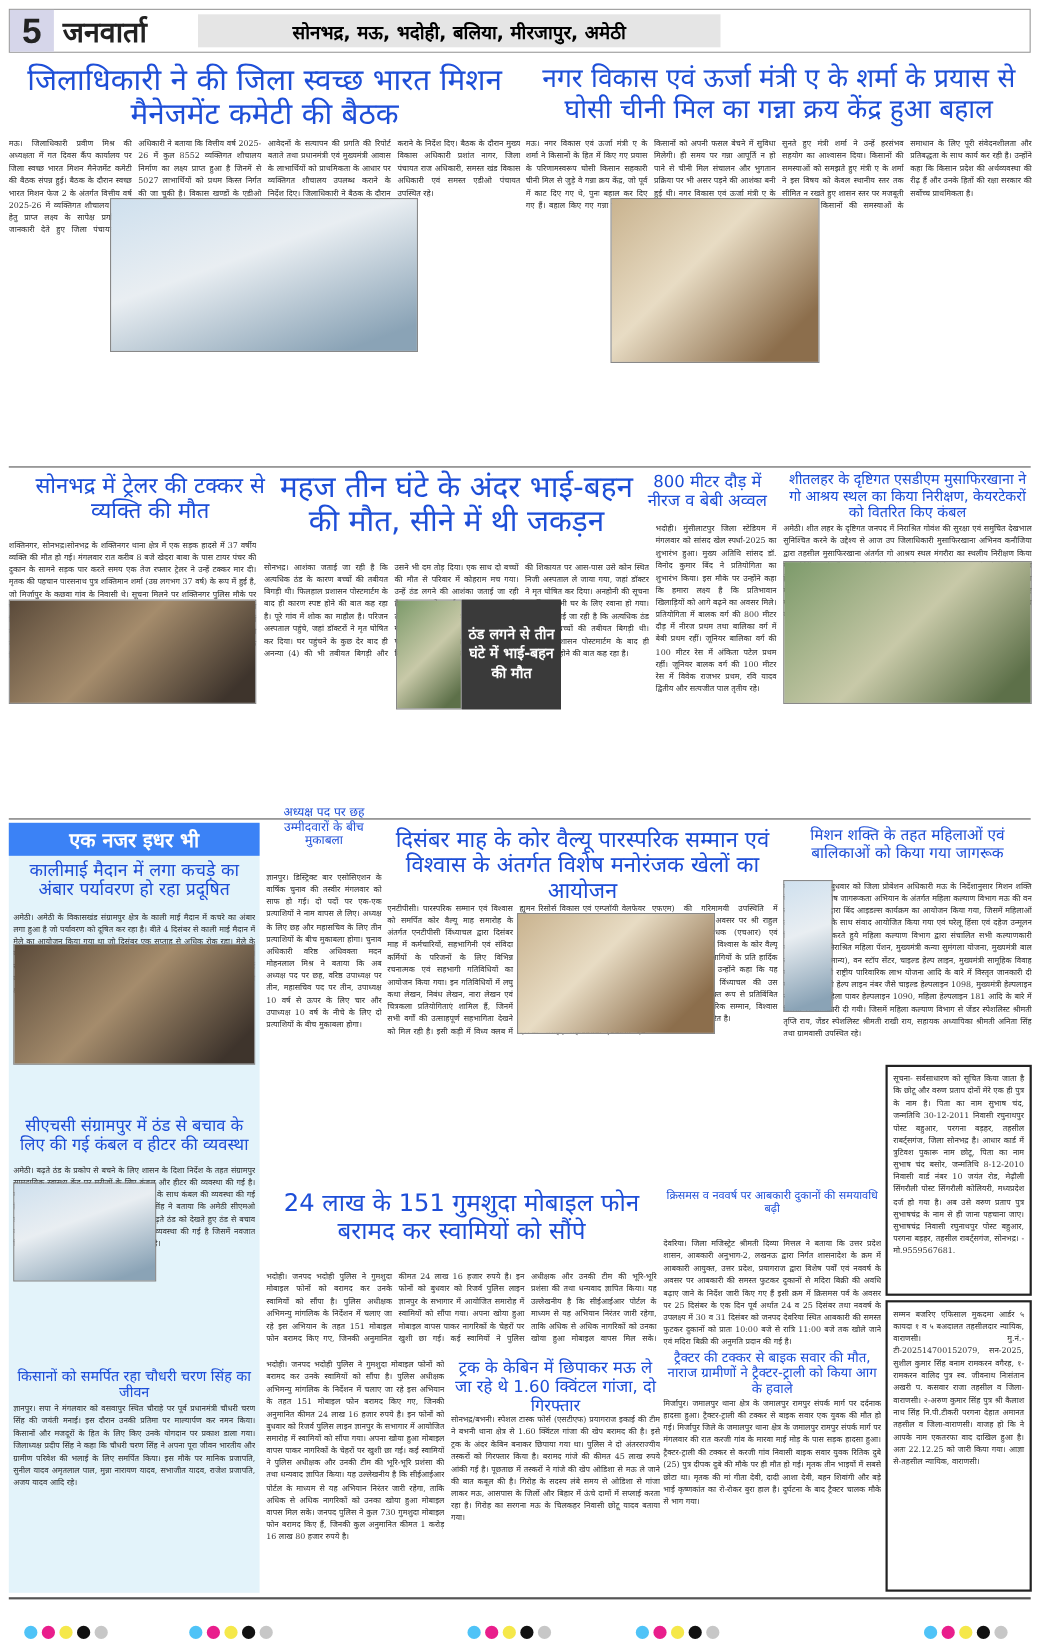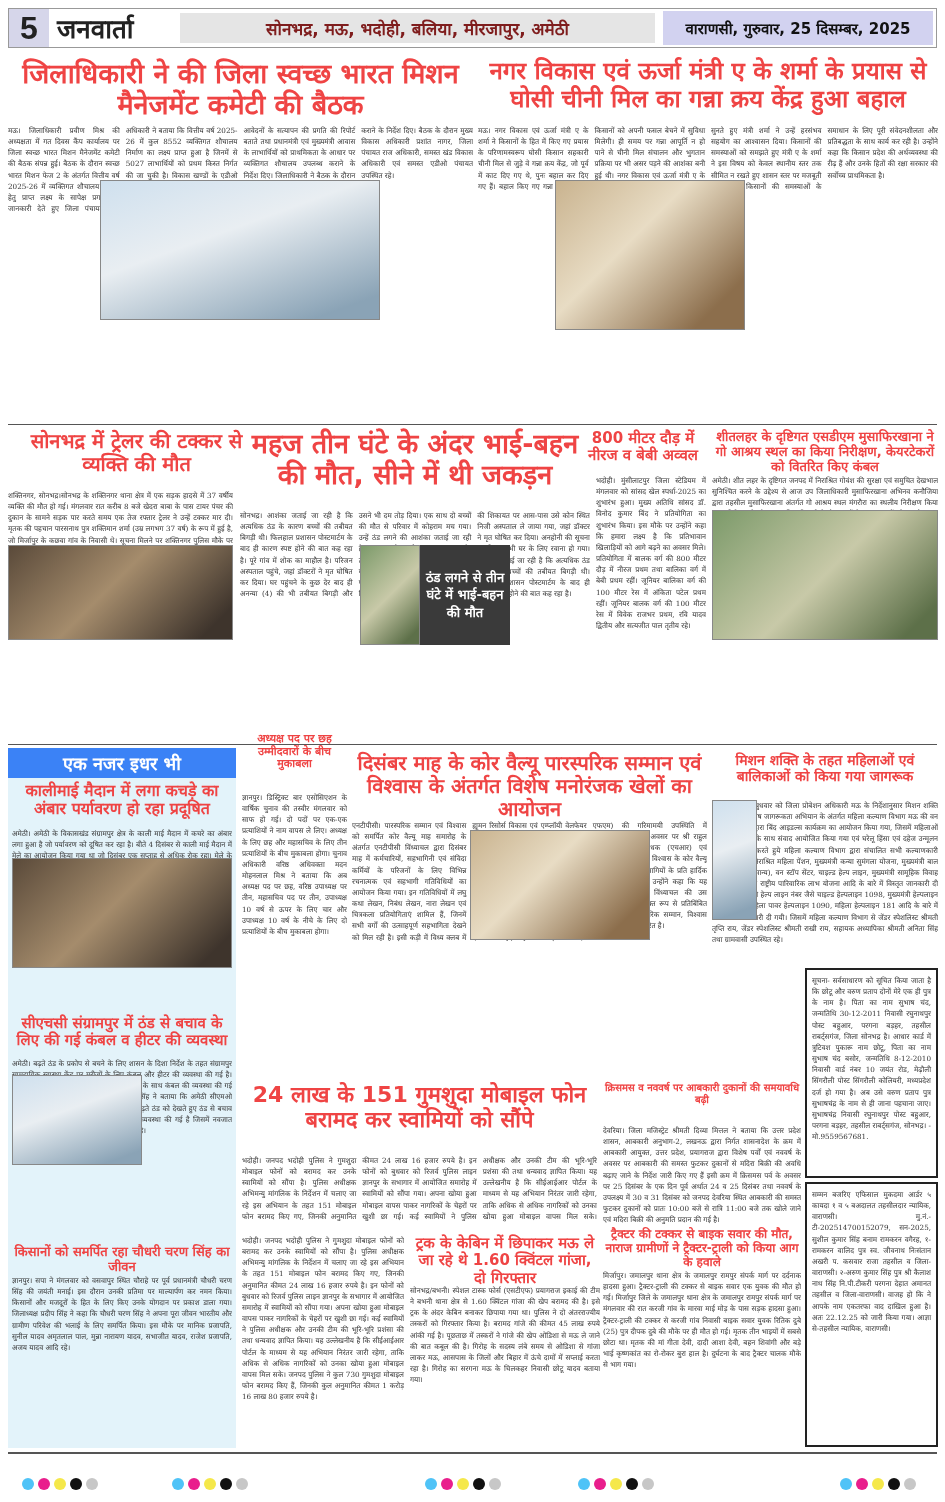--- a/index.html
+++ b/index.html
@@ -1,23 +1,23 @@
 <!DOCTYPE html>
 <html><head>
 <meta charset="utf-8">
 <style>
   * { box-sizing: border-box; margin: 0; padding: 0; }
   body { width: 945px; height: 1502px; background: #fff; font-family: "DejaVu Sans", sans-serif; color: #222; position: relative; overflow: hidden; }
   .abs { position: absolute; }
   .masthead { left: 8px; top: 8px; width: 929px; height: 40px; border: 1px solid #999; background: #fff; display: flex; align-items: center; }
   .page-num { width: 40px; height: 38px; background: #d6d6ea; font-size: 32px; font-weight: bold; display: flex; align-items: center; justify-content: center; font-family: "Liberation Sans", sans-serif; }
   .paper-name { width: 125px; font-size: 26px; font-weight: bold; padding-left: 8px; font-family: "DejaVu Sans", sans-serif; }
-  .districts { width: 475px; height: 30px; background: #e5e5e5; color: #7f1d1d; font-size: 17px; font-weight: bold; display: flex; align-items: center; justify-content: center; margin-left: 6px; }
+  .districts { width: 475px; height: 30px; background: #e5e5e5; color: #000000; font-size: 17px; font-weight: bold; display: flex; align-items: center; justify-content: center; margin-left: 6px; }
   .dateline { margin-left: 8px; width: 270px; height: 34px; background: #d2d2f0; color: #111; font-size: 15px; font-weight: bold; display: flex; align-items: center; justify-content: center; }
-  .headline { font-weight: bold; color: #ef4444; text-align: center; line-height: 1.15; font-family: "DejaVu Sans", sans-serif; }
+  .headline { font-weight: normal; color: #1d4ed8; text-align: center; line-height: 1.15; font-family: "DejaVu Sans", sans-serif; }
   .h-xl { font-size: 29px; }
   .body-text { font-size: 7.2px; line-height: 1.55; color: #333; text-align: justify; font-family: "DejaVu Serif", serif; overflow: hidden; }
   .photo { background: linear-gradient(135deg, #9aa7b5, #d9d2c4 45%, #7f8a78 80%); border: 1px solid #888; }
   .photo.warm { background: linear-gradient(135deg, #c9b38f, #e8dcc4 40%, #8c6e4c 85%); }
   .photo.cool { background: linear-gradient(160deg, #cfe0ee, #e9eef2 40%, #8aa3b6 90%); }
   .photo.dark { background: linear-gradient(135deg, #5a4a3a, #a58c6c 45%, #3e342c 90%); }
   .photo.green { background: linear-gradient(135deg, #7c9a6a, #c8c9a8 50%, #5d7049 90%); }
   .photo-caption { background: #3a3a3a; color: #fff; font-weight: bold; font-size: 15px; line-height: 1.35; text-align: center; display: flex; align-items: center; justify-content: center; padding: 4px; }
   .section-banner { background: #3b82f6; color: #fff; font-size: 18px; font-weight: bold; text-align: center; display: flex; align-items: center; justify-content: center; }
   .panel-blue { background: #e3f3fa; }
@@ -26,21 +26,20 @@
   .dots { display: flex; gap: 4px; }
   .dot { width: 12px; height: 12px; border-radius: 50%; }
 </style>
 </head>
 <body>
 
 <div class="abs masthead">
   <div class="page-num">5</div>
   <div class="paper-name">जनवार्ता</div>
   <div class="districts">सोनभद्र, मऊ, भदोही, बलिया, मीरजापुर, अमेठी</div>
-  <div class="dateline">वाराणसी, गुरुवार, 25 दिसम्बर, 2025</div>
 </div>
 
 <div class="abs" style="left:8px;top:58px;width:465px;">
   <div class="headline h-xl" style="font-size:27px;">जिलाधिकारी ने की जिला स्वच्छ भारत मिशन मैनेजमेंट कमेटी की बैठक</div>
 </div>
 <div class="abs body-text" style="left:8px;top:125px;width:465px;height:295px;column-count:4;column-gap:6px;">मऊ। जिलाधिकारी प्रवीण मिश्र की अध्यक्षता में गत दिवस कैंप कार्यालय पर जिला स्वच्छ भारत मिशन मैनेजमेंट कमेटी की बैठक संपन्न हुई। बैठक के दौरान स्वच्छ भारत मिशन फेज 2 के अंतर्गत वित्तीय वर्ष 2025-26 में व्यक्तिगत शौचालय निर्माण हेतु प्राप्त लक्ष्य के सापेक्ष प्रगति की जानकारी देते हुए जिला पंचायत राज अधिकारी ने बताया कि वित्तीय वर्ष 2025-26 में कुल 8552 व्यक्तिगत शौचालय निर्माण का लक्ष्य प्राप्त हुआ है जिनमें से 5027 लाभार्थियों को प्रथम किस्त निर्गत की जा चुकी है। विकास खण्डों के एडीओ पंचायत को 15 जनवरी के पूर्व सभी पत्रावलियों की जांच कर पत्रावली व्यक्तिगत शौचालय निर्माण हेतु वेबसाइट पर पेंडिंग आवेदनों के सत्यापन की प्रगति की रिपोर्ट बताते तथा प्रधानमंत्री एवं मुख्यमंत्री आवास के लाभार्थियों को प्राथमिकता के आधार पर व्यक्तिगत शौचालय उपलब्ध कराने के निर्देश दिए। जिलाधिकारी ने बैठक के दौरान समस्त एडीओ पंचायत को आंगनबाड़ी केंद्रों के निर्माण हेतु ग्राम पंचायत निधि से जारी की जाने वाली धनराशि को तत्काल उपलब्ध कराने के निर्देश दिए। बैठक के दौरान मुख्य विकास अधिकारी प्रशांत नागर, जिला पंचायत राज अधिकारी, समस्त खंड विकास अधिकारी एवं समस्त एडीओ पंचायत उपस्थित रहे।</div>
 <div class="abs photo cool" style="left:100px;top:180px;width:280px;height:140px;"></div>
 
 <div class="abs" style="left:478px;top:58px;width:460px;">
   <div class="headline" style="font-size:24px;">नगर विकास एवं ऊर्जा मंत्री ए के शर्मा के प्रयास से घोसी चीनी मिल का गन्ना क्रय केंद्र हुआ बहाल</div>

